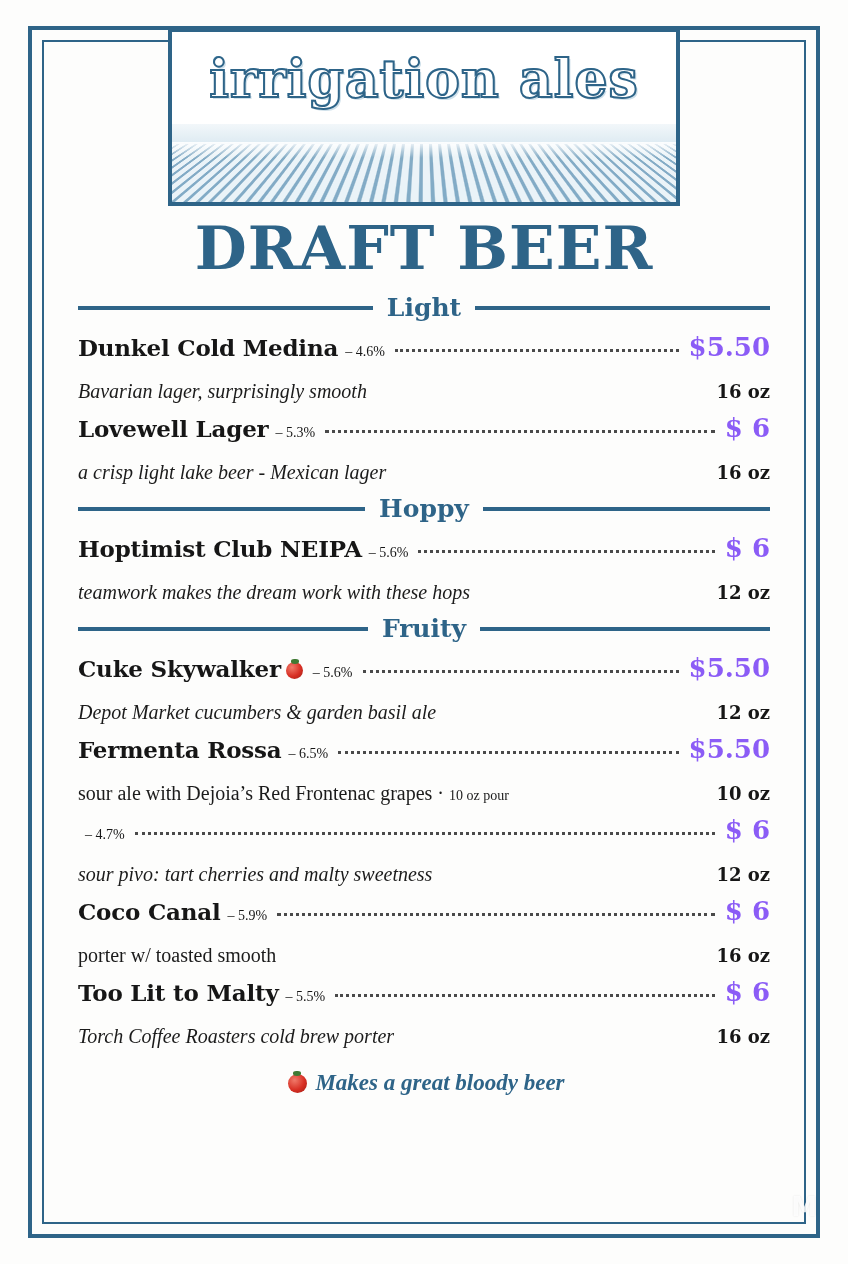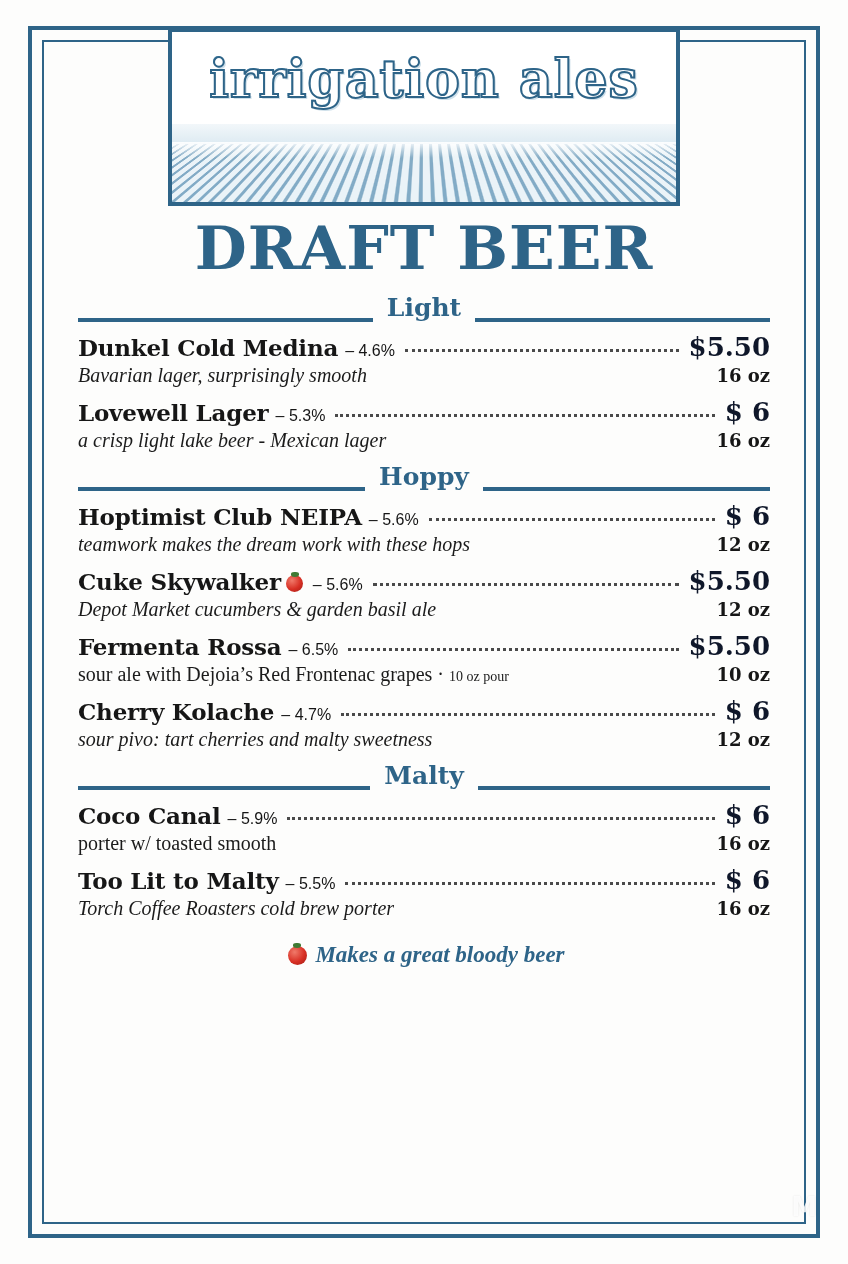--- a/index.html
+++ b/index.html
@@ -126,21 +126,21 @@
     font-size: 60px;
     letter-spacing: 1px;
     color: #2e6488;
     margin: 0 0 6px 0;
     line-height: 1.15;
   }
 
   
   .section-head {
     display: flex;
-    align-items: flex-end;
+    align-items: center;
     gap: 14px;
     margin: 10px 0 4px 0;
   }
   .section-head .rule {
     flex: 1 1 auto;
     height: 4px;
     background: #2e6488;
   }
   .section-head .label {
     flex: 0 0 auto;
@@ -182,47 +182,47 @@
     content: "";
     position: absolute;
     left: 5px;
     top: -3px;
     width: 8px;
     height: 5px;
     background: #3f7a33;
     border-radius: 40% 40% 50% 50%;
   }
   .abv {
-    font-family: Liberation Sans, sans-serif;
-    font-size: 16px;
+    font-family: Liberation Serif, serif;
+    font-size: 14px;
     color: #161616;
     white-space: nowrap;
     margin-left: 7px;
   }
   .dots {
     flex: 1 1 auto;
     margin: 0 10px;
     position: relative;
     top: -4px;
     border-bottom: 3px dotted #4a4a4a;
     height: 1px;
     min-width: 18px;
   }
   .price {
     font-family: "DejaVu Serif", serif;
     font-weight: bold;
     font-size: 26px;
-    color: #0f172a;
+    color: #8b5cf6;
     white-space: nowrap;
   }
   .item-sub {
     display: flex;
     align-items: baseline;
     width: 100%;
-    margin-top: 2px;
+    margin-top: 18px;
     justify-content: flex-end;
   }
   .desc {
     flex: 1 1 auto;
     font-family: "Liberation Serif", serif;
     font-style: italic;
     font-size: 20px;
     color: #1b1b1b;
     white-space: nowrap;
     overflow: hidden;
@@ -346,20 +346,25 @@
           <span class="price">$ 6</span>
         </div>
         <div class="item-sub">
           <span class="desc">teamwork makes the dream work with these hops</span>
           <span class="size">12 oz</span>
         </div>
       </div>
     </div>
 
     <div class="section">
+      <div class="section-head">
+        <div class="rule"></div>
+        <div class="label">Fruity</div>
+        <div class="rule"></div>
+      </div>
 
       <div class="item">
         <div class="item-line">
           <span class="item-name">Cuke Skywalker</span>
           <span class="tomato"></span>
           <span class="abv">– 5.6%</span>
           <span class="dots"></span>
           <span class="price">$5.50</span>
         </div>
         <div class="item-sub">
@@ -376,38 +381,32 @@
           <span class="price">$5.50</span>
         </div>
         <div class="item-sub">
           <span class="desc upright"><span>sour ale with Dejoia’s Red Frontenac grapes · </span><span class="pour">10 oz pour</span></span>
           <span class="size">10 oz</span>
         </div>
       </div>
 
       <div class="item">
         <div class="item-line">
-          <span class="item-name">Cherry Kolache</span>
           <span class="abv">– 4.7%</span>
           <span class="dots"></span>
           <span class="price">$ 6</span>
         </div>
         <div class="item-sub">
           <span class="desc">sour pivo: tart cherries and malty sweetness</span>
           <span class="size">12 oz</span>
         </div>
       </div>
     </div>
 
     <div class="section">
-      <div class="section-head">
-        <div class="rule"></div>
-        <div class="label">Malty</div>
-        <div class="rule"></div>
-      </div>
 
       <div class="item">
         <div class="item-line">
           <span class="item-name">Coco Canal</span>
           <span class="abv">– 5.9%</span>
           <span class="dots"></span>
           <span class="price">$ 6</span>
         </div>
         <div class="item-sub">
           <span class="desc upright">porter w/ toasted smooth</span>

